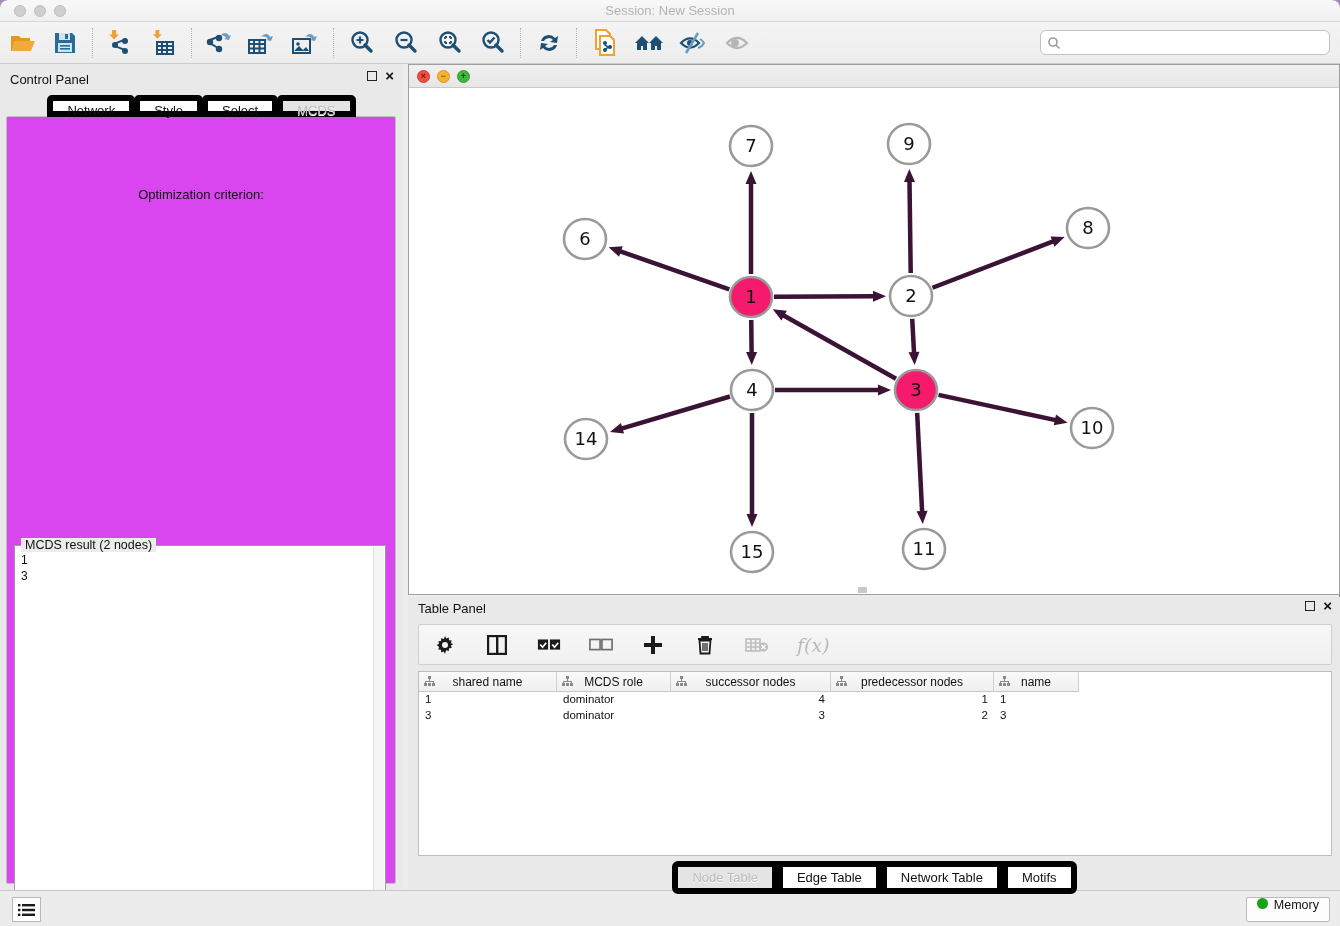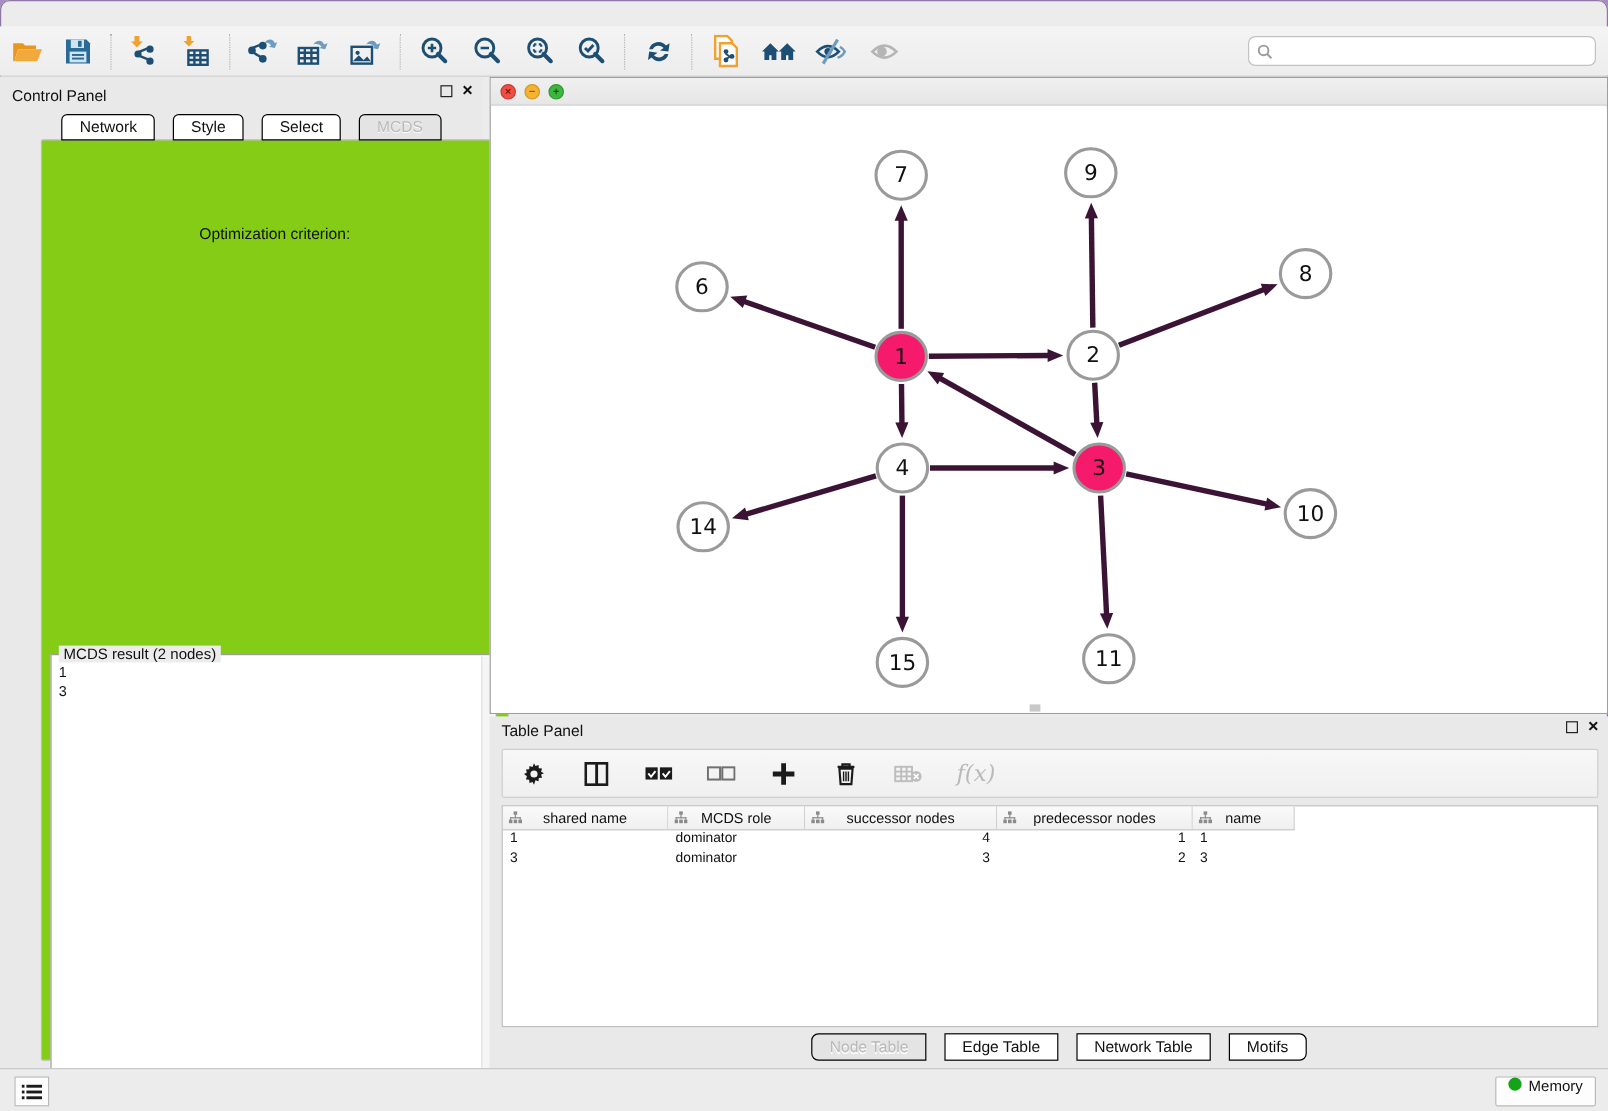--- a/index.html
+++ b/index.html
@@ -30,25 +30,25 @@
   .searchbox input { border:none; outline:none; flex:1; font-size:12px; background:transparent; }
 
   
   .cpanel { position:absolute; left:0; top:64px; width:402px; height:826px; background:#e9e9e9; }
   .panel-head { position:absolute; left:10px; top:8px; font-size:13px; color:#111; }
   .panel-btns { position:absolute; right:8px; top:7px; display:flex; gap:8px; align-items:center; }
   .float-ico { width:10px; height:10px; border:1.6px solid #222; display:inline-block; }
   .close-ico { font-size:15px; font-weight:bold; color:#111; line-height:10px; }
   .cp-tabs { position:absolute; left:0; top:31px; width:402px; height:22px;
              display:flex; justify-content:center; gap:0; }
-  .tab { border:1px solid #000000; background:#fff; padding:2px 14px; font-size:13px; color:#111;
-         border-radius:5px 5px 0 0; margin:0 -1px 0 16px; position:relative; z-index:2; }
+  .tab { border:6px solid #000000; background:#fff; padding:2px 14px; font-size:13px; color:#111;
+         border-radius:5px 5px 0 0; margin:0 -1px 0 0; position:relative; z-index:2; }
   .tab.sel { background:#e4e4e4; color:#b9b9b9; text-shadow:0 1px 0 #fff; z-index:1; }
   .cp-body { position:absolute; left:6px; top:52px; width:390px; height:768px;
-             background:#84cc16; border:1px solid #c0c0c0; border-radius:2px;margin-left:28px; }
+             background:#d946ef; border:1px solid #c0c0c0; border-radius:2px; }
   .opt-label { position:absolute; left:0; width:100%; top:70px; text-align:center; font-size:13px; color:#111;}
   .mac-select { position:absolute; left:38px; top:94px; width:310px; height:23px; background:#fff;
                 border:1px solid #b5b5b5; border-radius:5px; font-size:13px; color:#111;
                 display:flex; align-items:center; padding:0 22px 0 10px; }
   .sel-arrows { position:absolute; right:6px; top:3px; display:flex; flex-direction:column; gap:2px; }
   .arr-up { width:0; height:0; border-left:4px solid transparent; border-right:4px solid transparent; border-bottom:5px solid #555; }
   .arr-dn { width:0; height:0; border-left:4px solid transparent; border-right:4px solid transparent; border-top:5px solid #555; }
   .cp-buttons { position:absolute; left:0; top:126px; width:100%; display:flex; justify-content:center; gap:14px; }
   .mac-btn { background:linear-gradient(#ffffff,#f3f3f3); border:1px solid #b0b0b0; border-radius:5px;
              font-size:13px; color:#111; padding:3px 16px; }
@@ -106,20 +106,26 @@
              border:1px solid #b9b9b9; border-radius:2px; display:flex; align-items:flex-start;
              gap:6px; padding:0 10px; font-size:12.5px; color:#111; }
   .mem-dot { width:11px; height:11px; border-radius:50%; background:#17a317; }
   svg { display:block; }
 </style>
 </head>
 <body>
 
 <div id="app">
 
+  <div class="titlebar">
+    <span class="tl-dot t1"></span>
+    <span class="tl-dot t2"></span>
+    <span class="tl-dot t3"></span>
+    <div class="win-title">Session: New Session</div>
+  </div>
 
   <div class="toolbar">
     <div class="tb-ico" style="left:8px">
       <svg width="26" height="22" viewBox="0 0 26 22">
           <path d="M1 4 h8 l2 2 h9 v3 H5 L2 19 H1 z" fill="#e8971e"></path>
           <path d="M5 9 h20 l-4 10 H2 z" fill="#f2a93b"></path>
         </svg>
     </div>
     <div class="tb-ico" style="left:50px">
       <svg width="24" height="24" viewBox="0 0 24 24">

